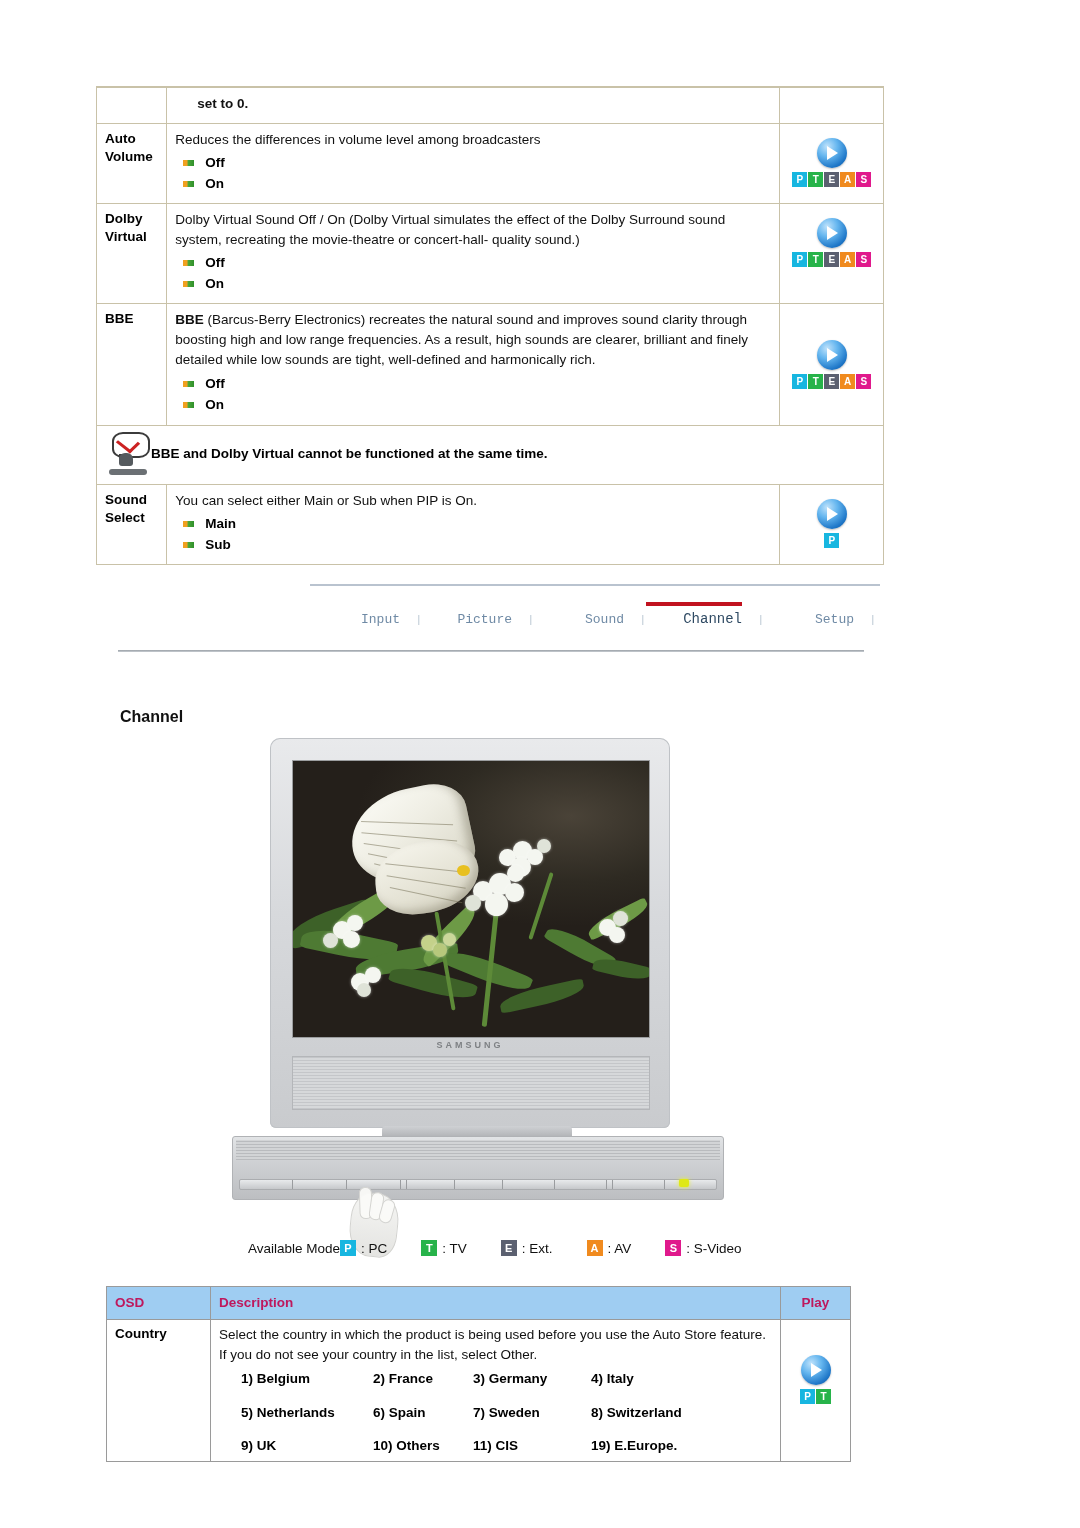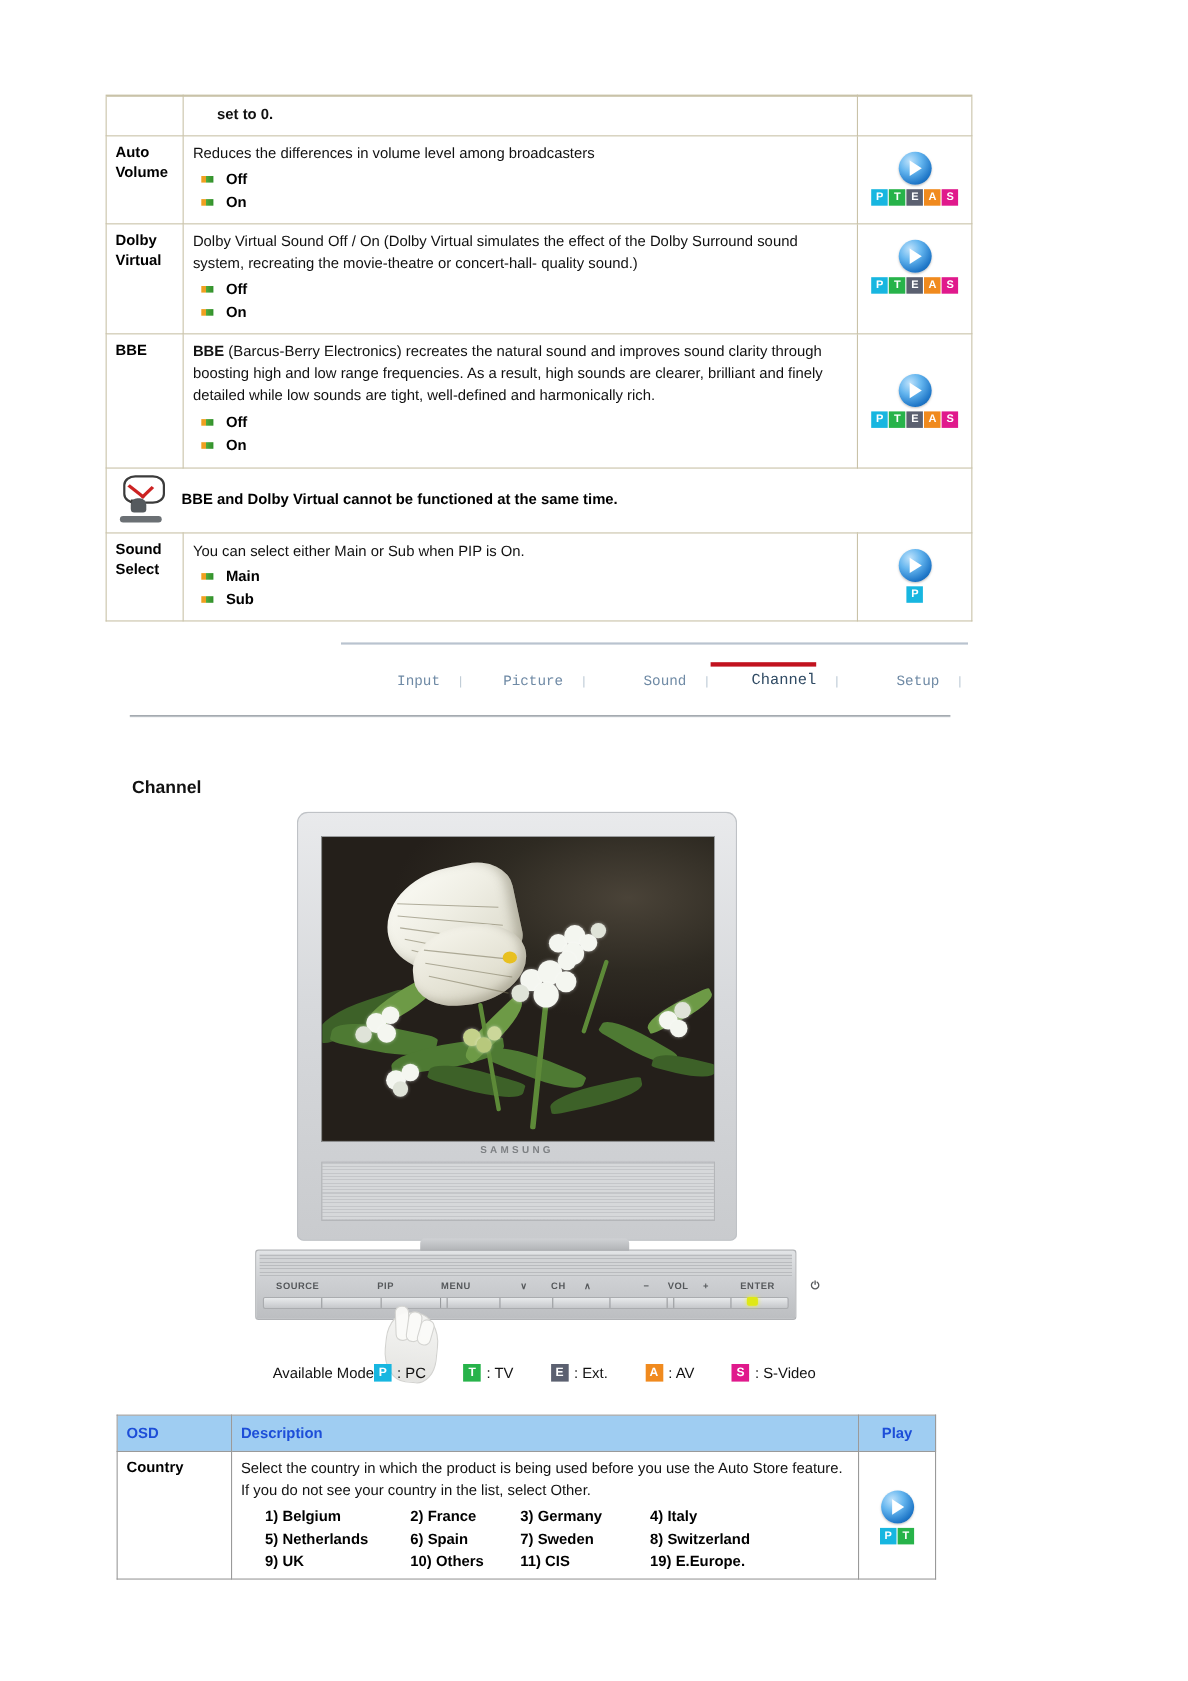--- a/index.html
+++ b/index.html
@@ -56,21 +56,21 @@
     font-size:10px;font-weight:bold;color:#ffffff;font-family:"Liberation Sans", sans-serif;
   }
   .b-p{background:#17b6e0;}
   .b-t{background:#27b34a;}
   .b-e{background:#5b6070;}
   .b-a{background:#f08a1e;}
   .b-s{background:#e0198c;}
 
   
   .note-cell{padding:10px 8px 14px 8px;}
-  .note-wrap{display:flex;align-items:center;gap:14px;}
+  .note-wrap{display:flex;align-items:center;}
   .note-icon{width:46px;height:44px;position:relative;flex:none;}
   .note-bubble{
     position:absolute;left:7px;top:0;width:34px;height:22px;border-radius:11px/9px;
     background:#ffffff;border:2px solid #3b3b3b;
   }
   .note-bubble:after{
     content:"";position:absolute;left:5px;bottom:-7px;width:0;height:0;
     border-top:9px solid #3b3b3b;border-right:8px solid transparent;
   }
   .note-check{
@@ -225,27 +225,27 @@
 
   
   .osd-table{
     position:absolute;border-collapse:collapse;table-layout:fixed;
   }
   .osd-table td,.osd-table th{
     border:1px solid #9a9a9a;vertical-align:top;padding:5px 8px;
     font-size:13.5px;line-height:1.45;text-align:left;
   }
   .osd-table thead th{
-    background:#9fcdf2;font-weight:bold;font-size:13.5px;color:#1d4ed8;
+    background:#9fcdf2;font-weight:bold;font-size:13.5px;color:#be185d;
     padding:6px 8px;
   }
   .osd-table .th-play{text-align:center;}
   .country-grid{
     margin-top:4px;display:grid;grid-template-columns:132px 100px 118px 1fr;
-    row-gap:1px;font-weight:bold;font-size:13.5px;padding-left:22px;
+    row-gap:14px;font-weight:bold;font-size:13.5px;padding-left:22px;
   }
 </style>
 </head>
 <body>
 
 <div class="page">
 
   <table class="spec-table" style="left:96px;top:86px;width:788px;">
     <colgroup>
       <col class="col-osd">
@@ -485,33 +485,20 @@
 
       <div class="mon-logo">SAMSUNG</div>
       <div class="mon-grille"></div>
     </div>
 
     <div class="mon-stand-neck"></div>
 
     <div class="mon-base">
       <div class="base-mesh"></div>
 
-      <div class="ctrl-labels">
-        <span style="left:18px;">SOURCE</span>
-        <span style="left:110px;">PIP</span>
-        <span style="left:168px;">MENU</span>
-        <span style="left:240px;">∨</span>
-        <span style="left:268px;">CH</span>
-        <span style="left:298px;">∧</span>
-        <span style="left:352px;">−</span>
-        <span style="left:374px;">VOL</span>
-        <span style="left:406px;">+</span>
-        <span style="left:440px;">ENTER</span>
-        <span style="left:504px;font-size:10px;">⏻</span>
-      </div>
 
       <div class="btn-strip">
         <div class="btn-seg" style="left:52px;"></div>
         <div class="btn-seg" style="left:106px;"></div>
         <div class="btn-seg" style="left:160px;"></div>
         <div class="btn-seg" style="left:166px;"></div>
         <div class="btn-seg" style="left:214px;"></div>
         <div class="btn-seg" style="left:262px;"></div>
         <div class="btn-seg" style="left:314px;"></div>
         <div class="btn-seg" style="left:366px;"></div>

